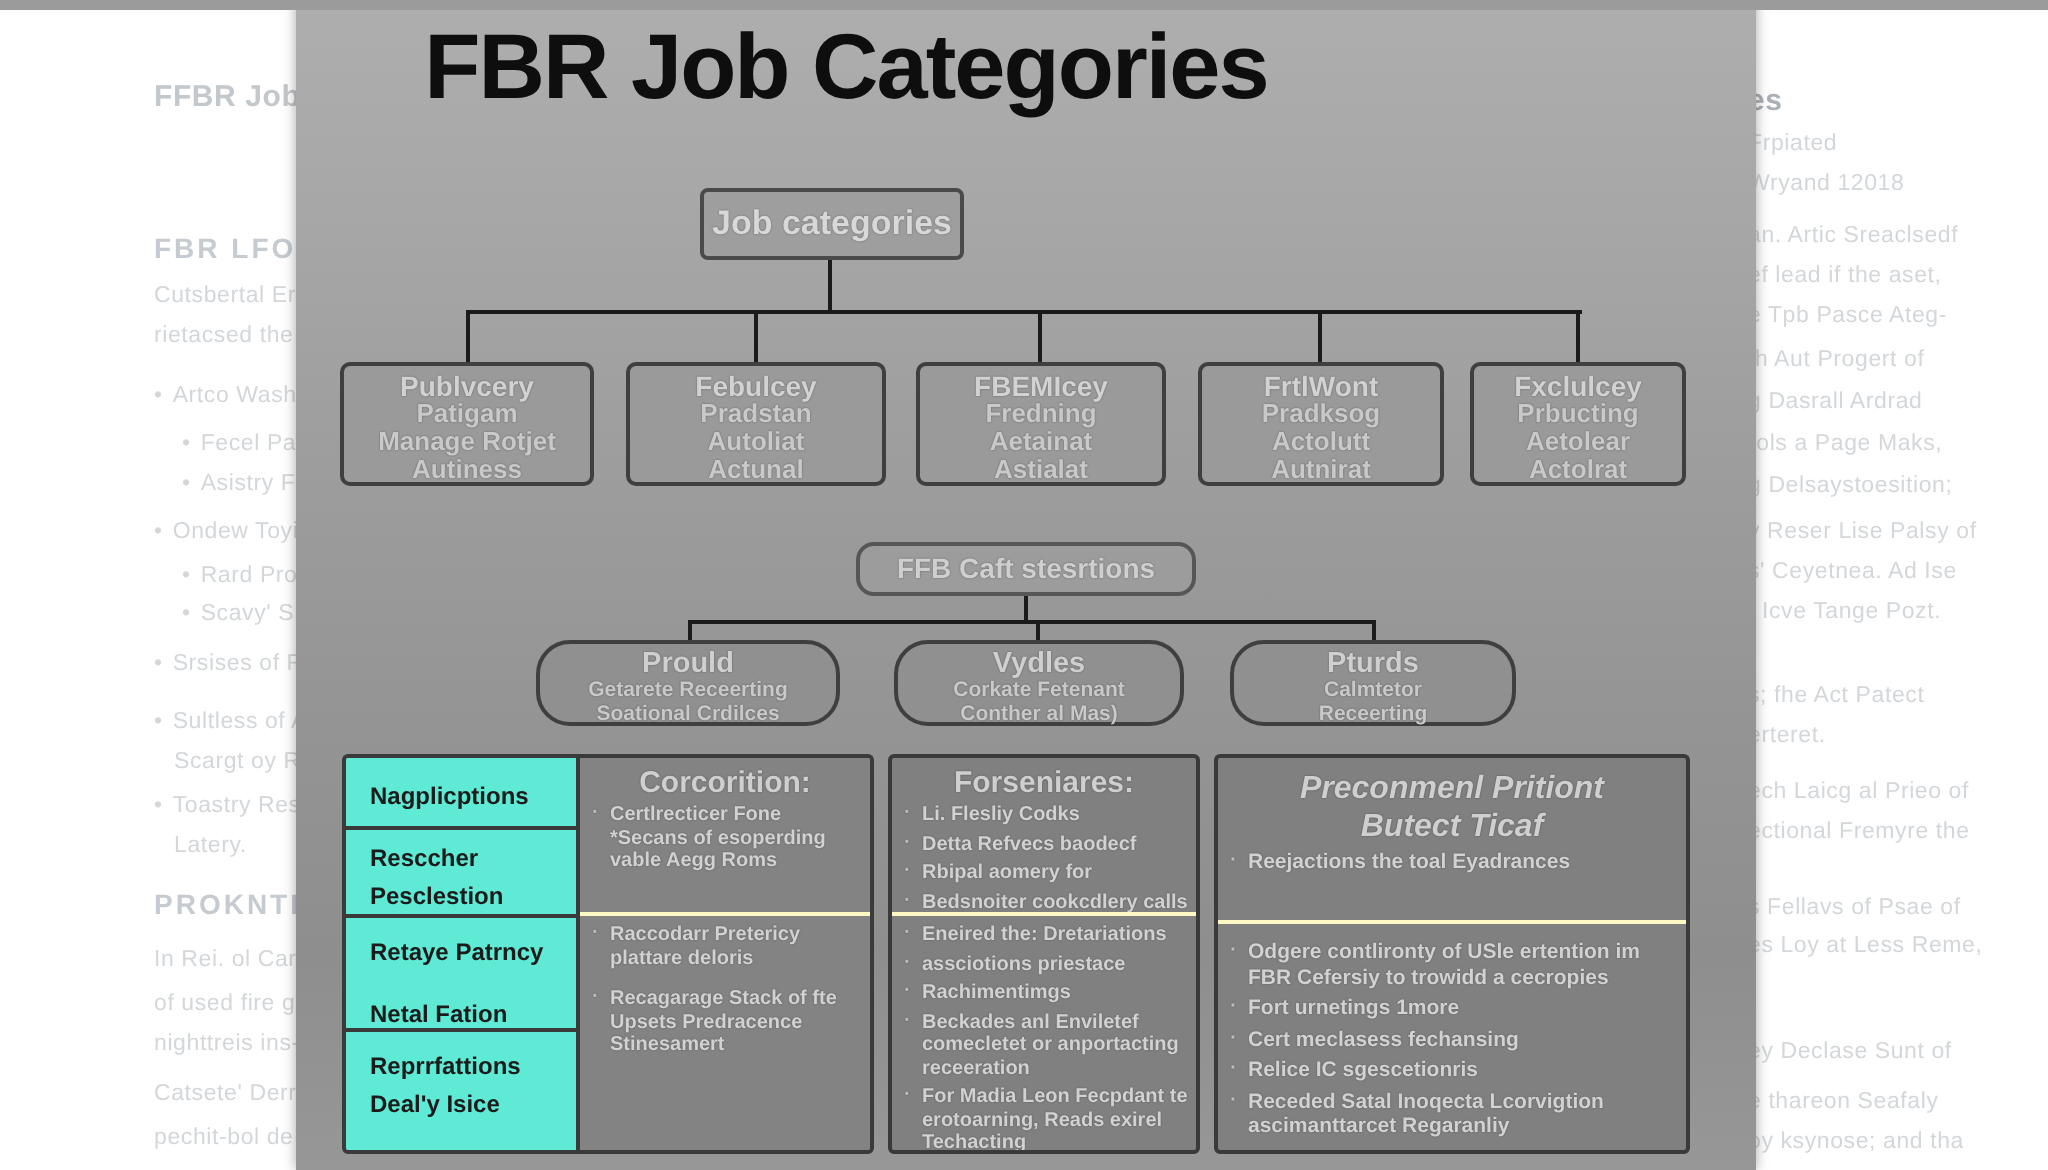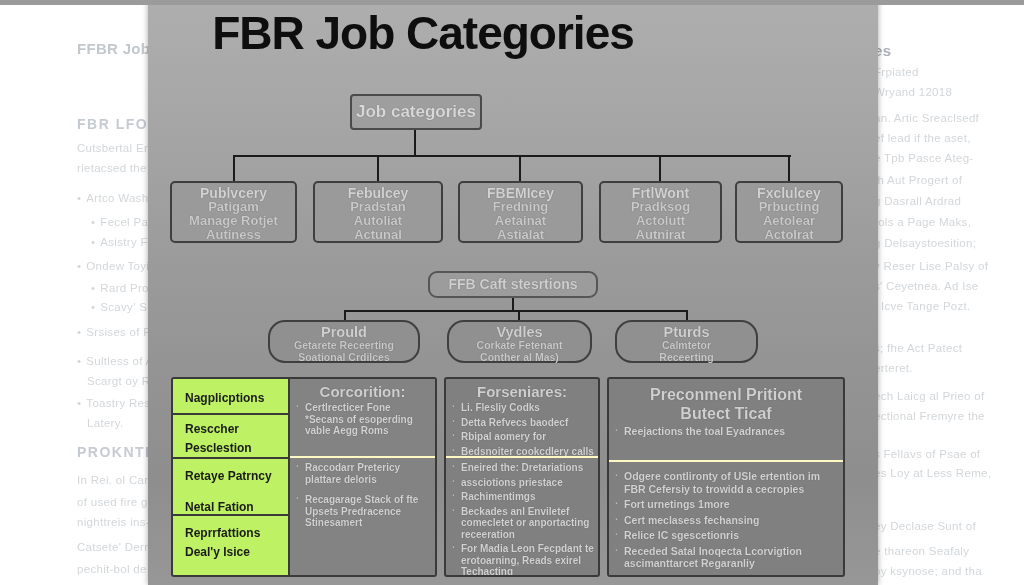--- a/index.html
+++ b/index.html
@@ -45,32 +45,32 @@
   .lvl2 .first{font-size:14.5px;line-height:16px;color:#cfcfcf;}
   .cline{position:absolute;background:#1b1b1b;}
   
   .panel{
     position:absolute;top:377px;height:200px;box-sizing:border-box;
     border:2px solid #3a3a3a;border-radius:3px;background:#808080;color:#d6d6d6;overflow:hidden;
   }
   #panel-a{left:23px;width:266px;display:flex;}
   #panel-b{left:296px;width:156px;}
   #panel-c{left:459px;width:238px;}
-  #label-col{width:117px;box-sizing:border-box;background:#bef264;border-right:2px solid #3a3a3a;color:#1b1b1b;font-weight:700;font-size:12px;}
+  #label-col{width:117px;box-sizing:border-box;background:#5eead4;border-right:2px solid #3a3a3a;color:#1b1b1b;font-weight:700;font-size:12px;}
   .lbl-cell{box-sizing:border-box;padding:9px 4px 0 12px;border-bottom:2px solid #3a3a3a;}
   .lbl-cell:last-child{border-bottom:none;}
   .lbl-cell div{line-height:19px;}
   #lbl-r1{height:36px;padding-top:10px;}
   #lbl-r2{height:44px;padding-top:5px;}
   #lbl-r3{height:57px;padding-top:8px;}
   #lbl-r3 div{margin-bottom:12px;}
   #lbl-r4{height:57px;padding-top:8px;line-height:21px;}
   #corc-col{flex:1;background:#838383;}
   .col-head{text-align:center;font-weight:700;font-size:15px;color:#cfcfcf;padding:4px 2px 2px;text-shadow:0 0 1px rgba(0,0,0,.4);}
-  .col-head.two{font-size:16px;line-height:19px;padding-top:6px;}
+  .col-head.two{font-size:16px;line-height:19px;padding-top:6px;font-style:italic;}
   .cell-top{box-sizing:border-box;border-bottom:2px solid #fef9c3;overflow:hidden;}
   #corc-col .cell-top,#panel-b .cell-top{height:79px;}
   #panel-c .cell-top{height:83px;}
   .cell-bot{padding-top:4px;overflow:hidden;}
   .itm{position:relative;font-size:10px;line-height:11.5px;font-weight:700;color:#d2d2d2;
        padding:0 4px 0 15px;margin-bottom:3px;text-shadow:0 0 1px rgba(0,0,0,.35);}
   .itm::before{content:"·";position:absolute;left:6px;top:-1px;color:#bdbdbd;}
   .note{font-size:12px;font-weight:700;color:#cccccc;padding-left:8px;margin-top:17px;}
   #panel-c .itm{font-size:10.5px;line-height:12.5px;}
 </style>

